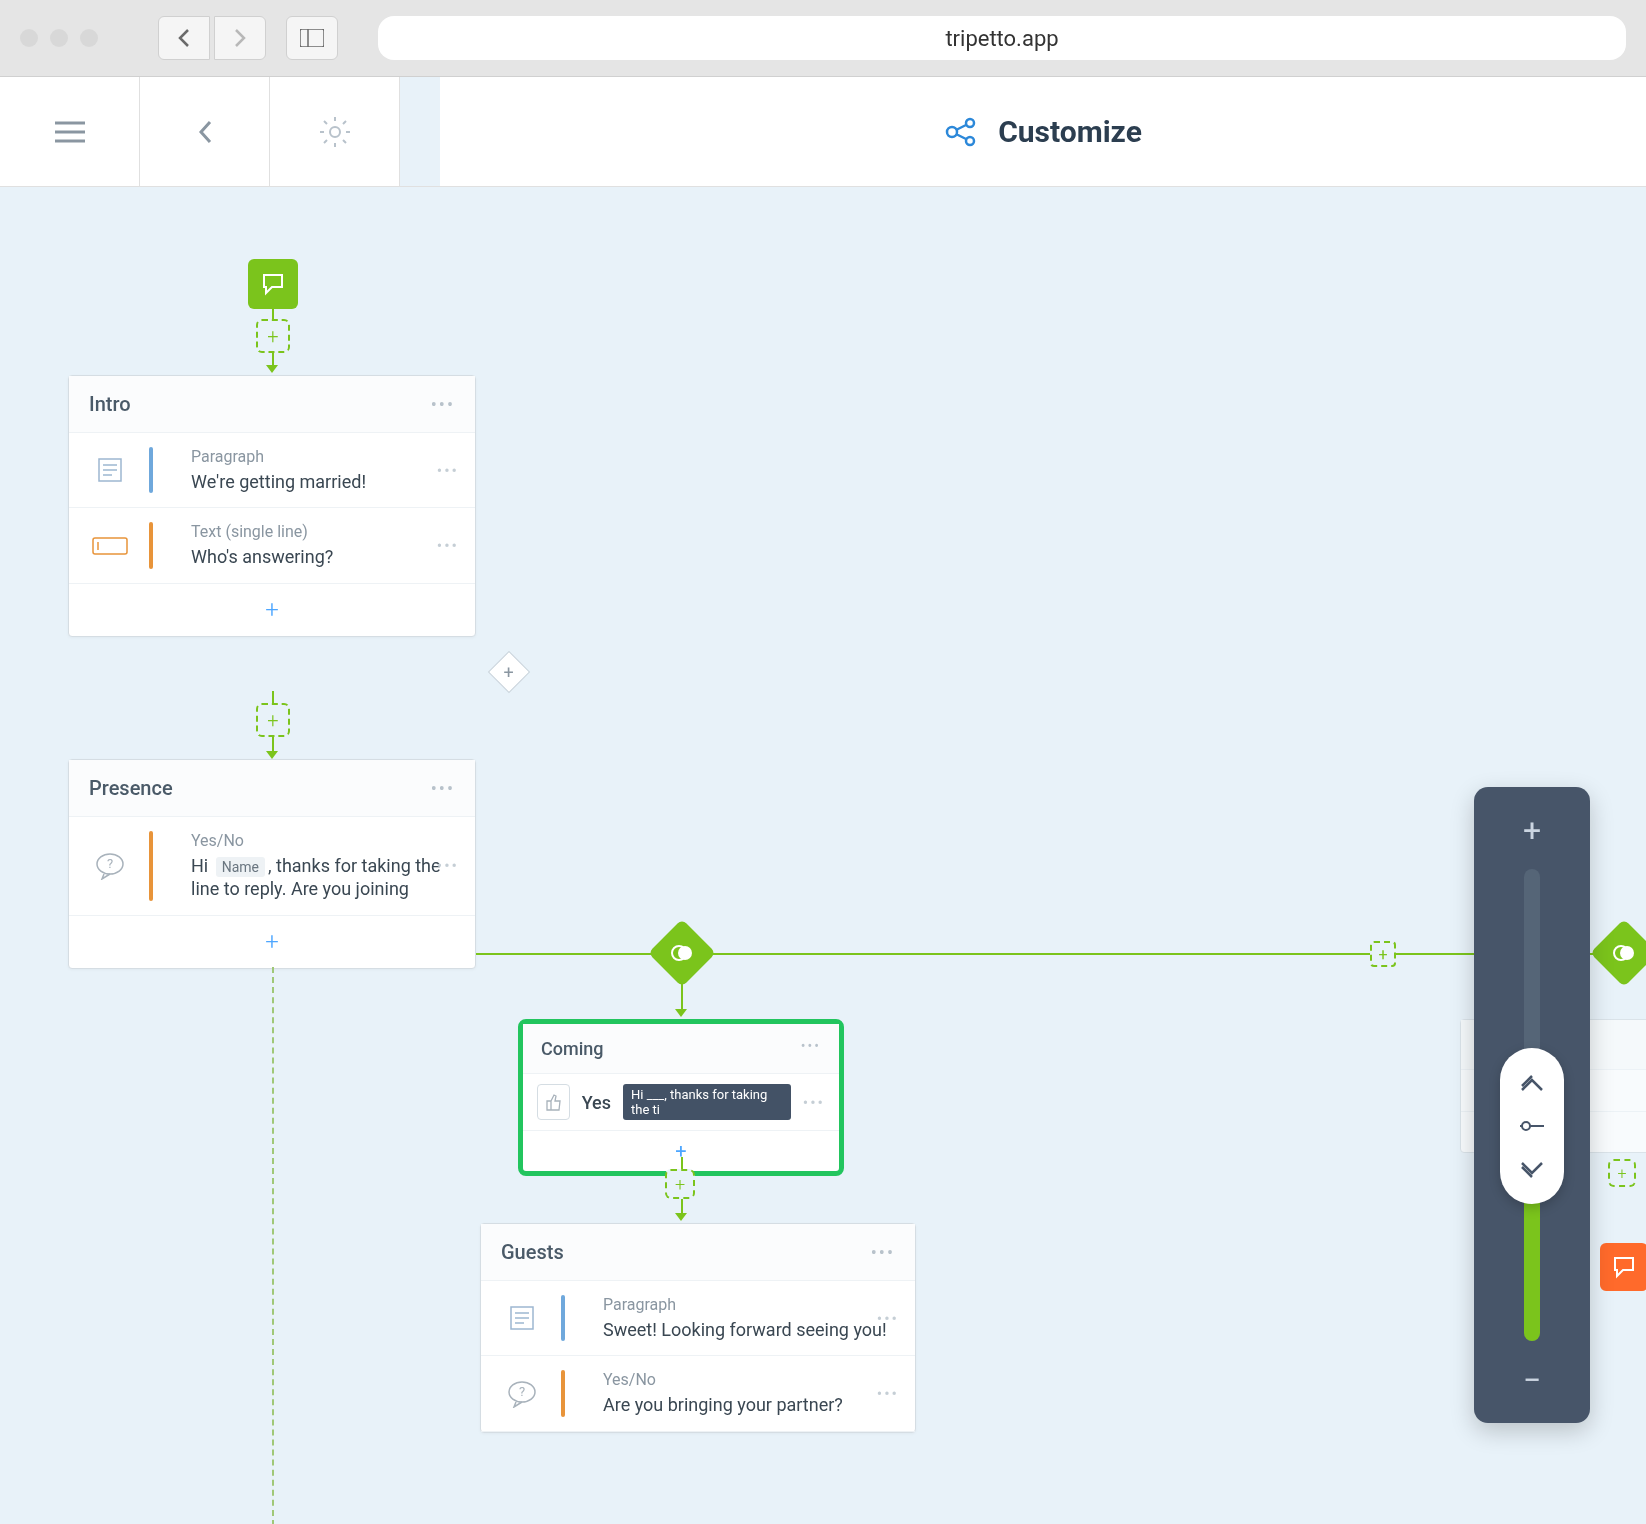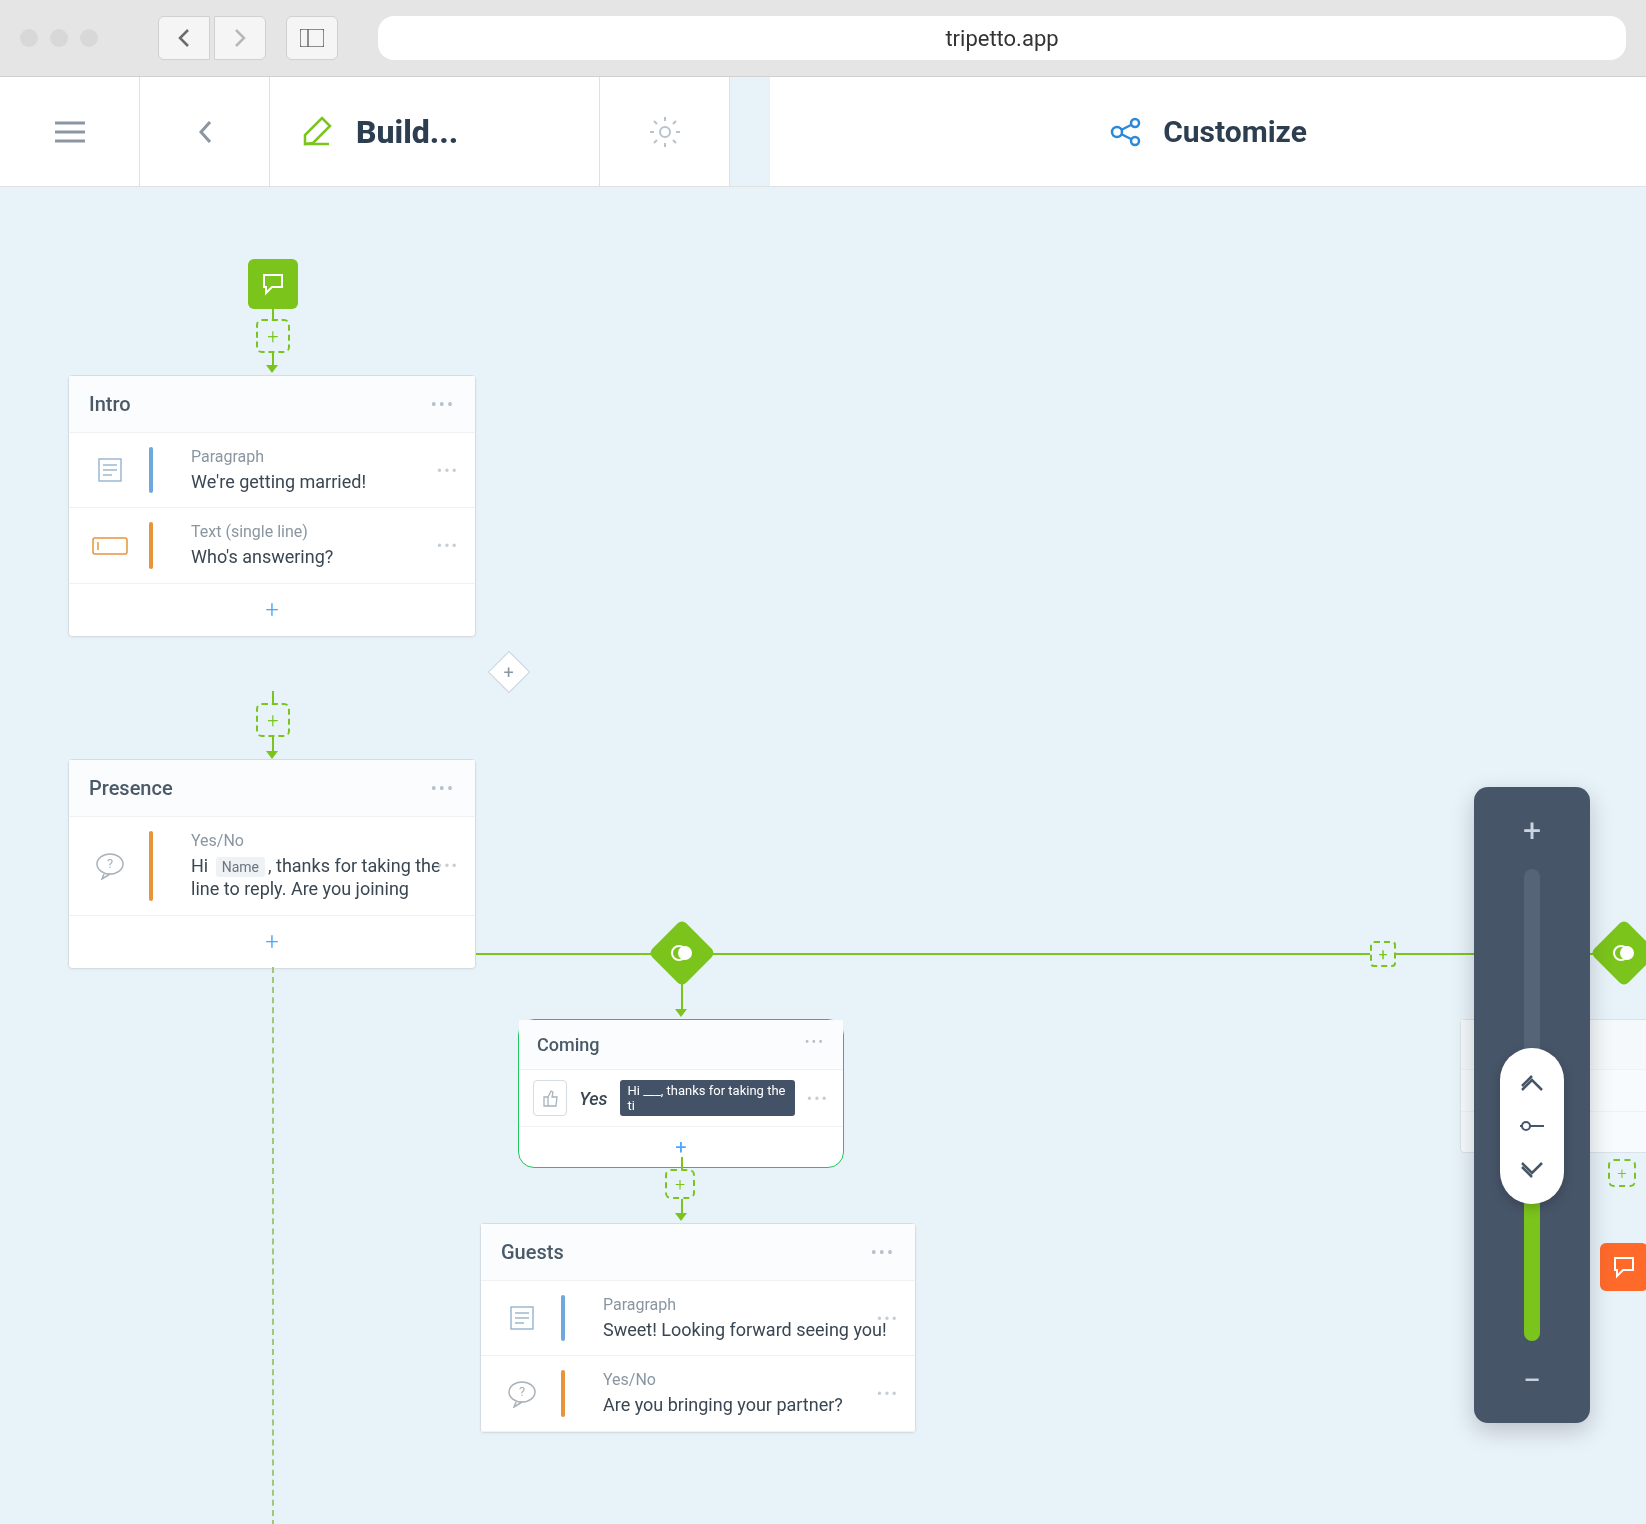--- a/index.html
+++ b/index.html
@@ -137,33 +137,33 @@
 .diamond-big svg { transform: rotate(-45deg); }
 
 .add-dashed-green {
   position: absolute; width: 26px; height: 26px; border: 2px dashed #7bc41c;
   border-radius: 4px; display: flex; align-items: center; justify-content: center;
   color: #7bc41c; font-size: 16px; cursor: pointer; background: #e8f2f9;
 }
 
 
 .cond-card {
-  position: absolute; background: #ffffff; border: 1px solid #22c55e; border-radius: 16px;
+  position: absolute; background: #ffffff; border: 5px solid #22c55e; border-radius: 8px;
 }
 .cond-header {
   padding: 14px 18px; display: flex; justify-content: space-between;
   border-bottom: 1px solid #eef2f5; background: #fbfcfd;
 }
 .cond-row {
   display: flex; align-items: center; padding: 10px 14px; gap: 12px;
   border-bottom: 1px solid #eef2f5;
 }
 .thumb-icon { width: 36px; height: 36px; border: 1px solid #d5dde3; border-radius: 4px;
   display: flex; align-items: center; justify-content: center; }
-.cond-label { font-size: 18px; color: #3a4752; font-weight: 500; font-style: italic; }
+.cond-label { font-size: 18px; color: #3a4752; font-weight: 500; }
 .cond-badge {
   background: #435266; color: #fff; font-size: 13px; padding: 3px 8px;
   border-radius: 3px;
 }
 .cond-add { text-align: center; padding: 8px; color: #4da6ff; font-size: 20px; cursor: pointer; }
 
 
 .zoom-panel {
   position: absolute; right: 56px; top: 600px; width: 116px; height: 636px;
   background: #475569; border-radius: 14px; display: flex; flex-direction: column;
@@ -237,27 +237,20 @@
     <svg width="30" height="22" viewBox="0 0 30 22">
       <line x1="0" y1="2" x2="30" y2="2" stroke="#8a96a1" stroke-width="3"></line>
       <line x1="0" y1="11" x2="30" y2="11" stroke="#8a96a1" stroke-width="3"></line>
       <line x1="0" y1="20" x2="30" y2="20" stroke="#8a96a1" stroke-width="3"></line>
     </svg>
   </div>
   <div class="toolbar-cell back-cell">
     <svg width="16" height="26" viewBox="0 0 16 26">
         <path d="M13 3 L4 13 L13 23" stroke="#8a96a1" stroke-width="3" fill="none"></path>
       </svg>
-  </div>
-  <div class="toolbar-cell build-cell">
-    <svg width="34" height="34" viewBox="0 0 34 34">
-      <path d="M5 29 L5 20 L22 3 L30 11 L13 28 L5 29 Z" fill="none" stroke="#7bc41c" stroke-width="2.5"></path>
-      <path d="M5 29 L29 29" stroke="#7bc41c" stroke-width="2.5"></path>
-    </svg>
-    <span class="build-label">Build...</span>
   </div>
   <div class="toolbar-cell settings-cell">
     <svg width="30" height="30" viewBox="0 0 30 30">
       <circle cx="15" cy="15" r="5" fill="none" stroke="#b8c2cb" stroke-width="2"></circle>
       <path d="M15 4 L15 0 M15 30 L15 26 M4 15 L0 15 M30 15 L26 15 M7 7 L4 4 M23 23 L26 26 M23 7 L26 4 M7 23 L4 26" stroke="#b8c2cb" stroke-width="2"></path>
     </svg>
   </div>
   <div class="toolbar-cell gap-cell"></div>
   <div class="toolbar-cell tab-cell" style="border-right:none">
     <svg width="34" height="34" viewBox="0 0 34 34">

